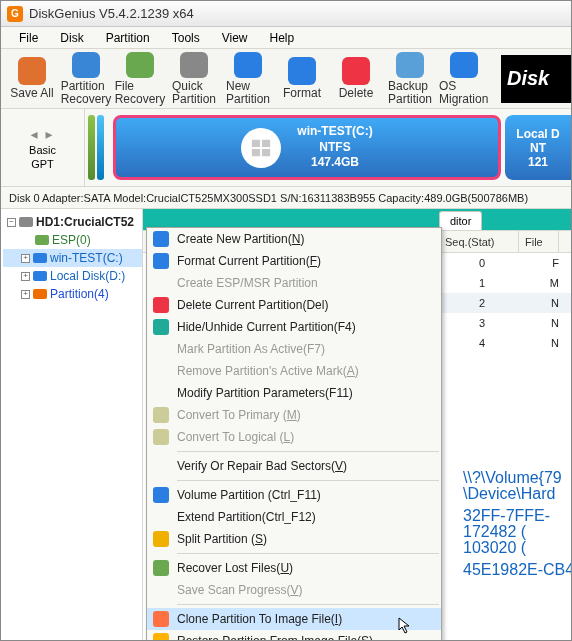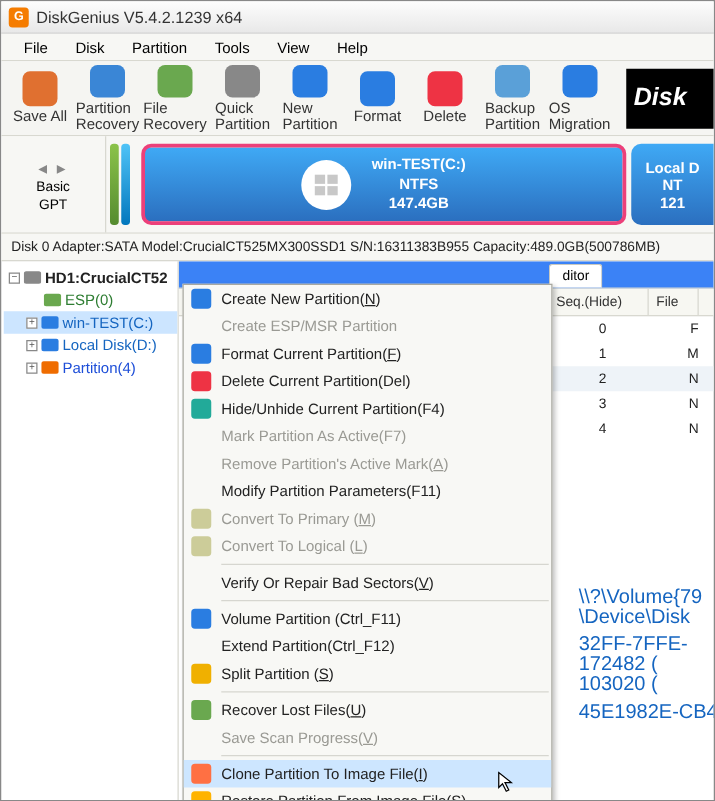--- a/index.html
+++ b/index.html
@@ -42,21 +42,21 @@
 .tree-row { display:flex;align-items:center;height:18px;padding-left:4px;gap:3px;font-size:11px;white-space:nowrap; }
 .tree-row .exp { width:9px;height:9px;border:1px solid #888;display:inline-flex;align-items:center;justify-content:center;font-size:8px;line-height:1;color:#555;background:#fff; }
 .tree-row .ticon { width:14px;height:14px; }
 .tree-row.sel { background:#cce5ff; }
 .treelbl { color:#1565c0; }
 .treelbl.orange { color:#1d4ed8; }
 .treelbl.green { color:#2e7d32; }
 .treelbl.blue { color:#1565c0; }
 
 .rightpane { flex:1; position:relative; overflow:hidden; }
-.tabhdr { height:22px;background:#3b82f6;display:flex;align-items:flex-end;padding-left:296px;border-bottom:1px solid #d8d8d0; }
+.tabhdr { height:22px;background:#14b8a6;display:flex;align-items:flex-end;padding-left:296px;border-bottom:1px solid #d8d8d0; }
 .tabhdr .tab { padding:3px 10px;border:1px solid #c8c8c0;border-bottom:none;background:#fff;border-radius:3px 3px 0 0;font-size:11px; }
 
 .tablehdr { height:22px;background:#f7f7f2;border-bottom:1px solid #d8d8d0;display:flex;align-items:center;padding-left:296px; }
 .tablehdr .col { border-right:1px solid #d8d8d0;height:100%;display:flex;align-items:center;padding-left:6px;font-size:11px;color:#333; }
 .tbody { padding-left:296px; }
 .trow { height:20px;display:flex;align-items:center; }
 .trow.shade { background:#eef3f8; }
 .trow .cell { padding-left:6px;font-size:11px;color:#222; }
 .detailtxt { position:absolute; left:320px; font-size:16px; white-space:nowrap; }
 
@@ -203,21 +203,21 @@
           <rect width="14" height="10" y="2" fill="#ef6c00" rx="2"></rect>
         </svg>
         <span class="treelbl orange">Partition(4)</span>
       </div>
     </div>
   <div class="rightpane">
     <div class="tabhdr">
       <div class="tab">ditor</div>
     </div>
     <div class="tablehdr">
-      <div class="col" style="width:80px">Seq.(Hide)</div>
+      <div class="col" style="width:80px">Seq.(Stat)</div>
       <div class="col" style="width:40px">File</div>
     </div>
     <div class="tbody" id="tbody">
         <div class="trow">
           <div class="cell" style="width:80px;text-align:center">0</div>
           <div class="cell" style="width:40px;text-align:right">F</div>
         </div>
         <div class="trow">
           <div class="cell" style="width:80px;text-align:center">1</div>
           <div class="cell" style="width:40px;text-align:right">M</div>
@@ -230,40 +230,40 @@
           <div class="cell" style="width:80px;text-align:center">3</div>
           <div class="cell" style="width:40px;text-align:right">N</div>
         </div>
         <div class="trow">
           <div class="cell" style="width:80px;text-align:center">4</div>
           <div class="cell" style="width:40px;text-align:right">N</div>
         </div>
       </div>
 
     <div class="detailtxt" style="top:260px;color:#1565c0">\\?\Volume{79</div>
-    <div class="detailtxt" style="top:276px;color:#1565c0">\Device\Disk</div>
+    <div class="detailtxt" style="top:276px;color:#1565c0">\Device\Hard</div>
     <div class="detailtxt" style="top:298px;color:#1565c0">32FF-7FFE-</div>
     <div class="detailtxt" style="top:314px;color:#1565c0">172482 (</div>
     <div class="detailtxt" style="top:330px;color:#1565c0">103020 (</div>
     <div class="detailtxt" style="top:352px;color:#1565c0">45E1982E-CB4</div>
   </div>
 </div>
 
 <div class="ctxmenu" id="ctxmenu">
     <div class="row">
       <div class="mico" style="background: rgb(42, 125, 225); border-radius: 3px;"></div>
       <div class="mlbl">Create New Partition(<u>N</u>)</div>
     </div>
-    <div class="row dis">
-      <div class="mico"></div>
-      <div class="mlbl">Create ESP/MSR Partition</div>
-    </div>
     <div class="row">
       <div class="mico" style="background: rgb(42, 125, 225); border-radius: 3px;"></div>
       <div class="mlbl">Format Current Partition(<u>F</u>)</div>
+    </div>
+    <div class="row dis">
+      <div class="mico"></div>
+      <div class="mlbl">Create ESP/MSR Partition</div>
     </div>
     <div class="row">
       <div class="mico" style="background: rgb(238, 51, 68); border-radius: 3px;"></div>
       <div class="mlbl">Delete Current Partition(Del)</div>
     </div>
     <div class="row">
       <div class="mico" style="background: rgb(34, 170, 153); border-radius: 3px;"></div>
       <div class="mlbl">Hide/Unhide Current Partition(F4)</div>
     </div>
     <div class="row dis">

